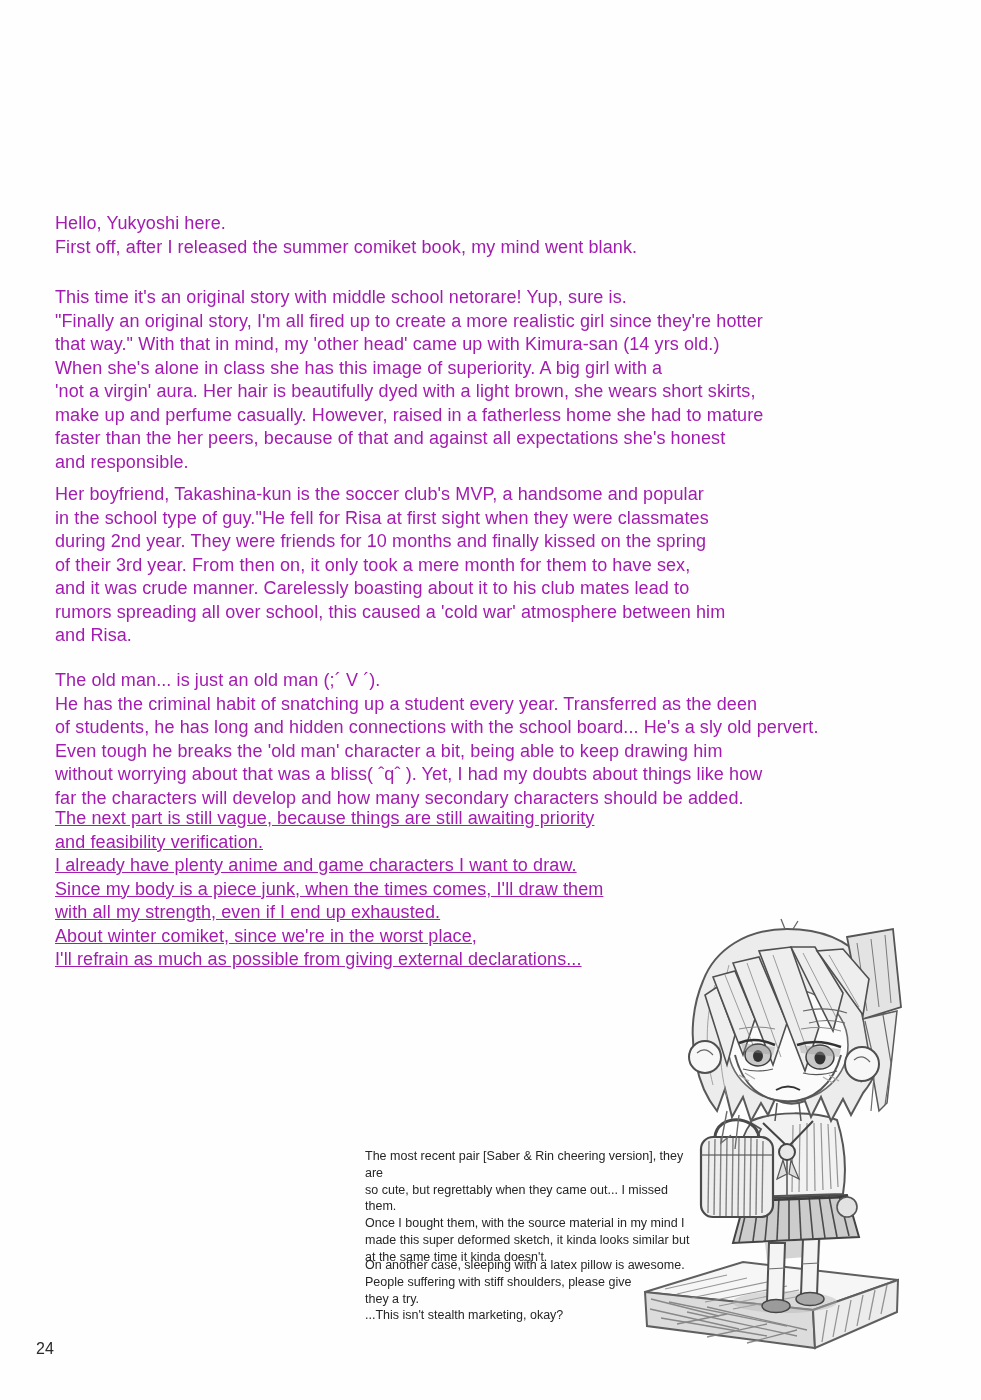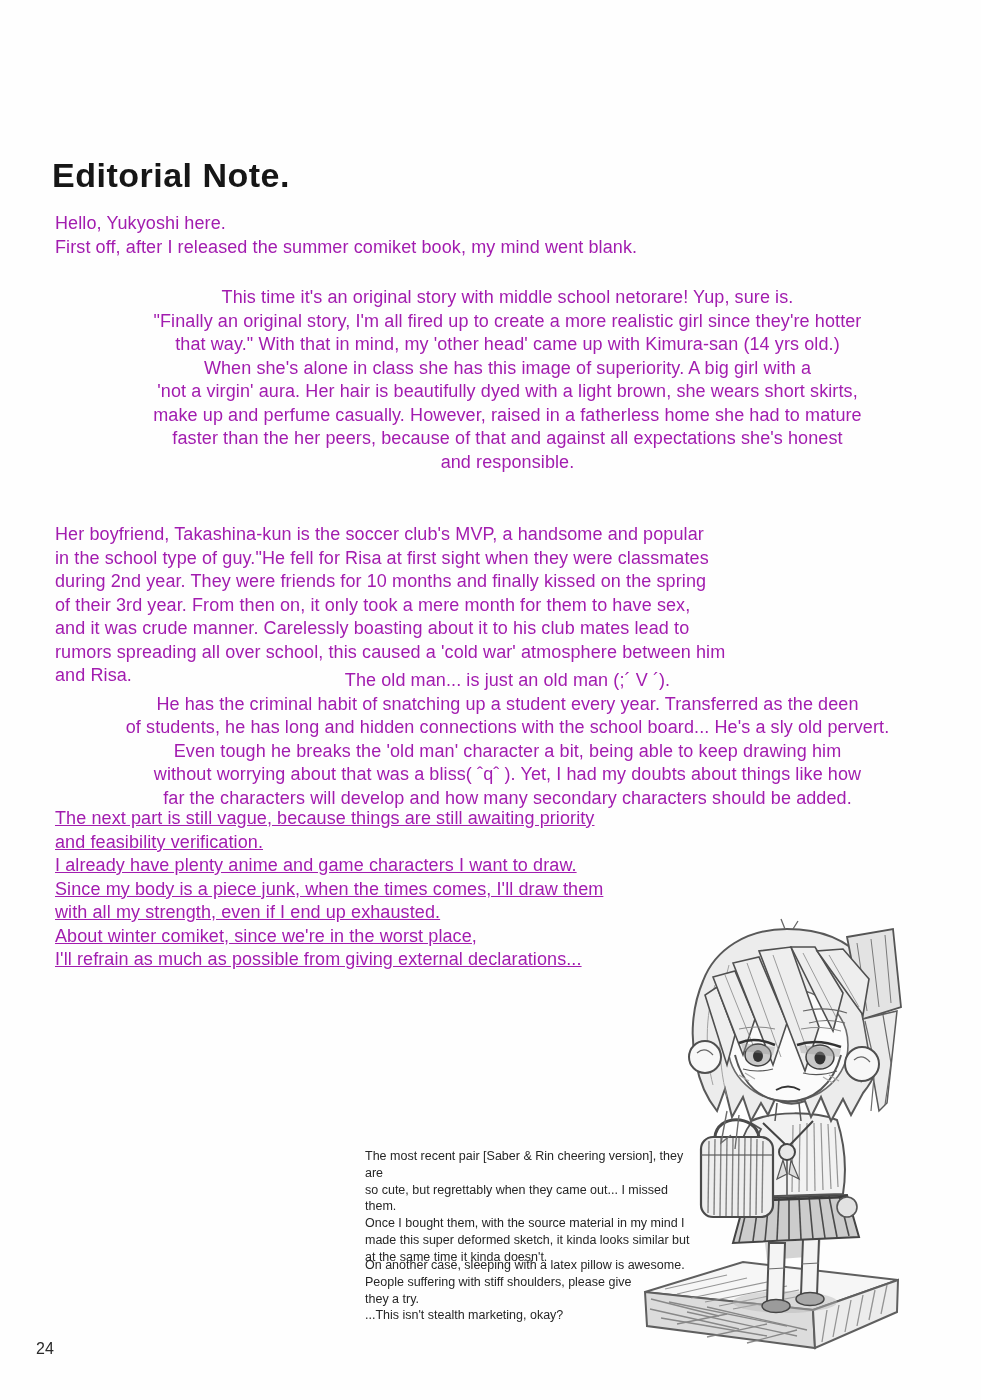--- a/index.html
+++ b/index.html
@@ -10,23 +10,23 @@
   .title {
     position:absolute; left:52px; top:156px; margin:0;
     font-size:34px; font-weight:600; letter-spacing:0.5px; color:#161616;
   }
   .para {
     position:absolute; left:55px; width:905px; margin:0;
     font-size:18px; line-height:23.5px; white-space:pre-line; color:#a21caf;
     letter-spacing:0.1px;
   }
   .p1 { top:212px; }
-  .p2 { top:286px;text-align:center; }
-  .p3 { top:483px;margin-top:40px; }
-  .p4 { top:669px;text-align:center; }
+  .p2 { top:286px; }
+  .p3 { top:483px; }
+  .p4 { top:669px; }
   .p5 { top:807px;text-decoration:underline; }
   .closing  { top:1011px; }
   .signature{ top:1059px; }
   .side-note {
     position:absolute; left:365px; width:330px; margin:0;
     font-size:12.5px; line-height:16.8px; white-space:pre-line; color:#262626;
   }
   .s1 { top:1150px; }
   .s2 { top:1148px; }
   .s3 { top:1257px; }
@@ -35,21 +35,20 @@
     font-size:16px; color:#2a2a2a;margin-left:21px;
   }
   .sketch { position:absolute; left:635px; top:915px; width:346px; height:485px; }
   .sketch path, .sketch line, .sketch polyline, .sketch circle, .sketch ellipse { vector-effect:none; }
 </style>
 </head>
 <body>
 
 <div class="page">
 
-  <h1 class="title">Editorial Note.</h1>
 
   <p class="para p1">Hello, Yukyoshi here.
 First off, after I released the summer comiket book, my mind went blank.</p>
   <p class="para p2">This time it's an original story with middle school netorare! Yup, sure is.
 "Finally an original story, I'm all fired up to create a more realistic girl since they're hotter
 that way." With that in mind, my 'other head' came up with Kimura-san (14 yrs old.)
 When she's alone in class she has this image of superiority. A big girl with a
 'not a virgin' aura. Her hair is beautifully dyed with a light brown, she wears short skirts,
 make up and perfume casually. However, raised in a fatherless home she had to mature
 faster than the her peers, because of that and against all expectations she's honest

